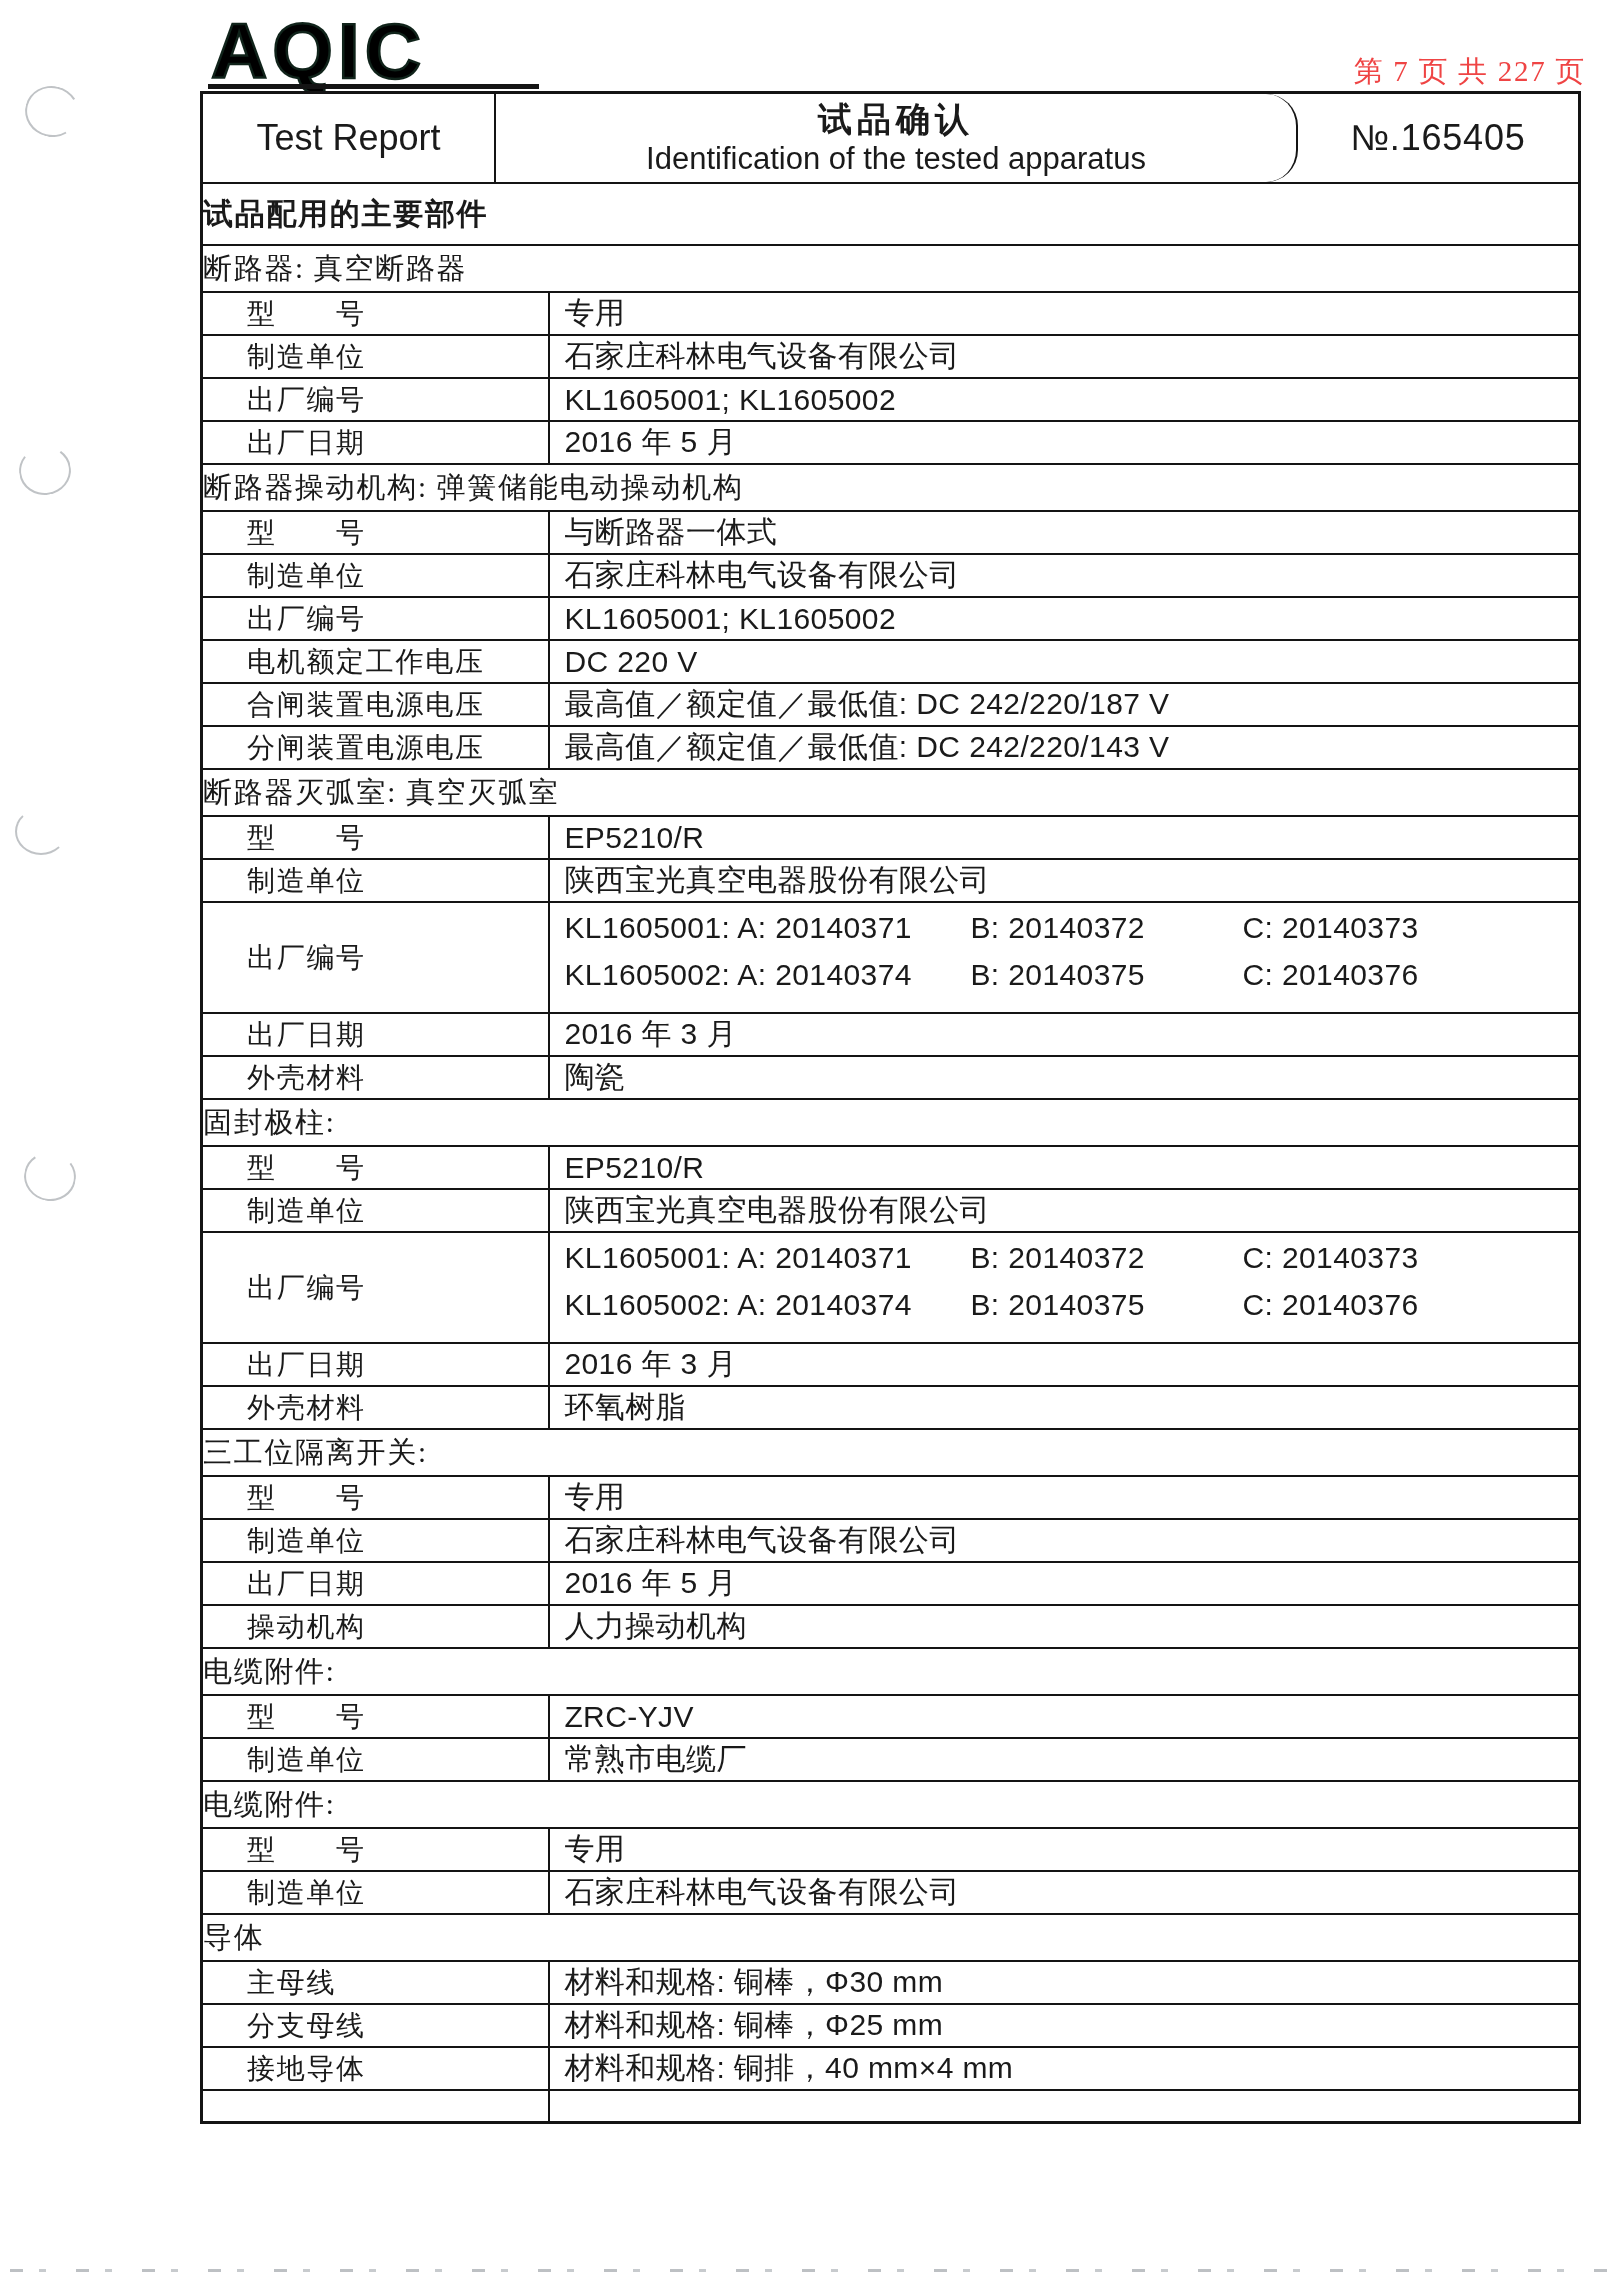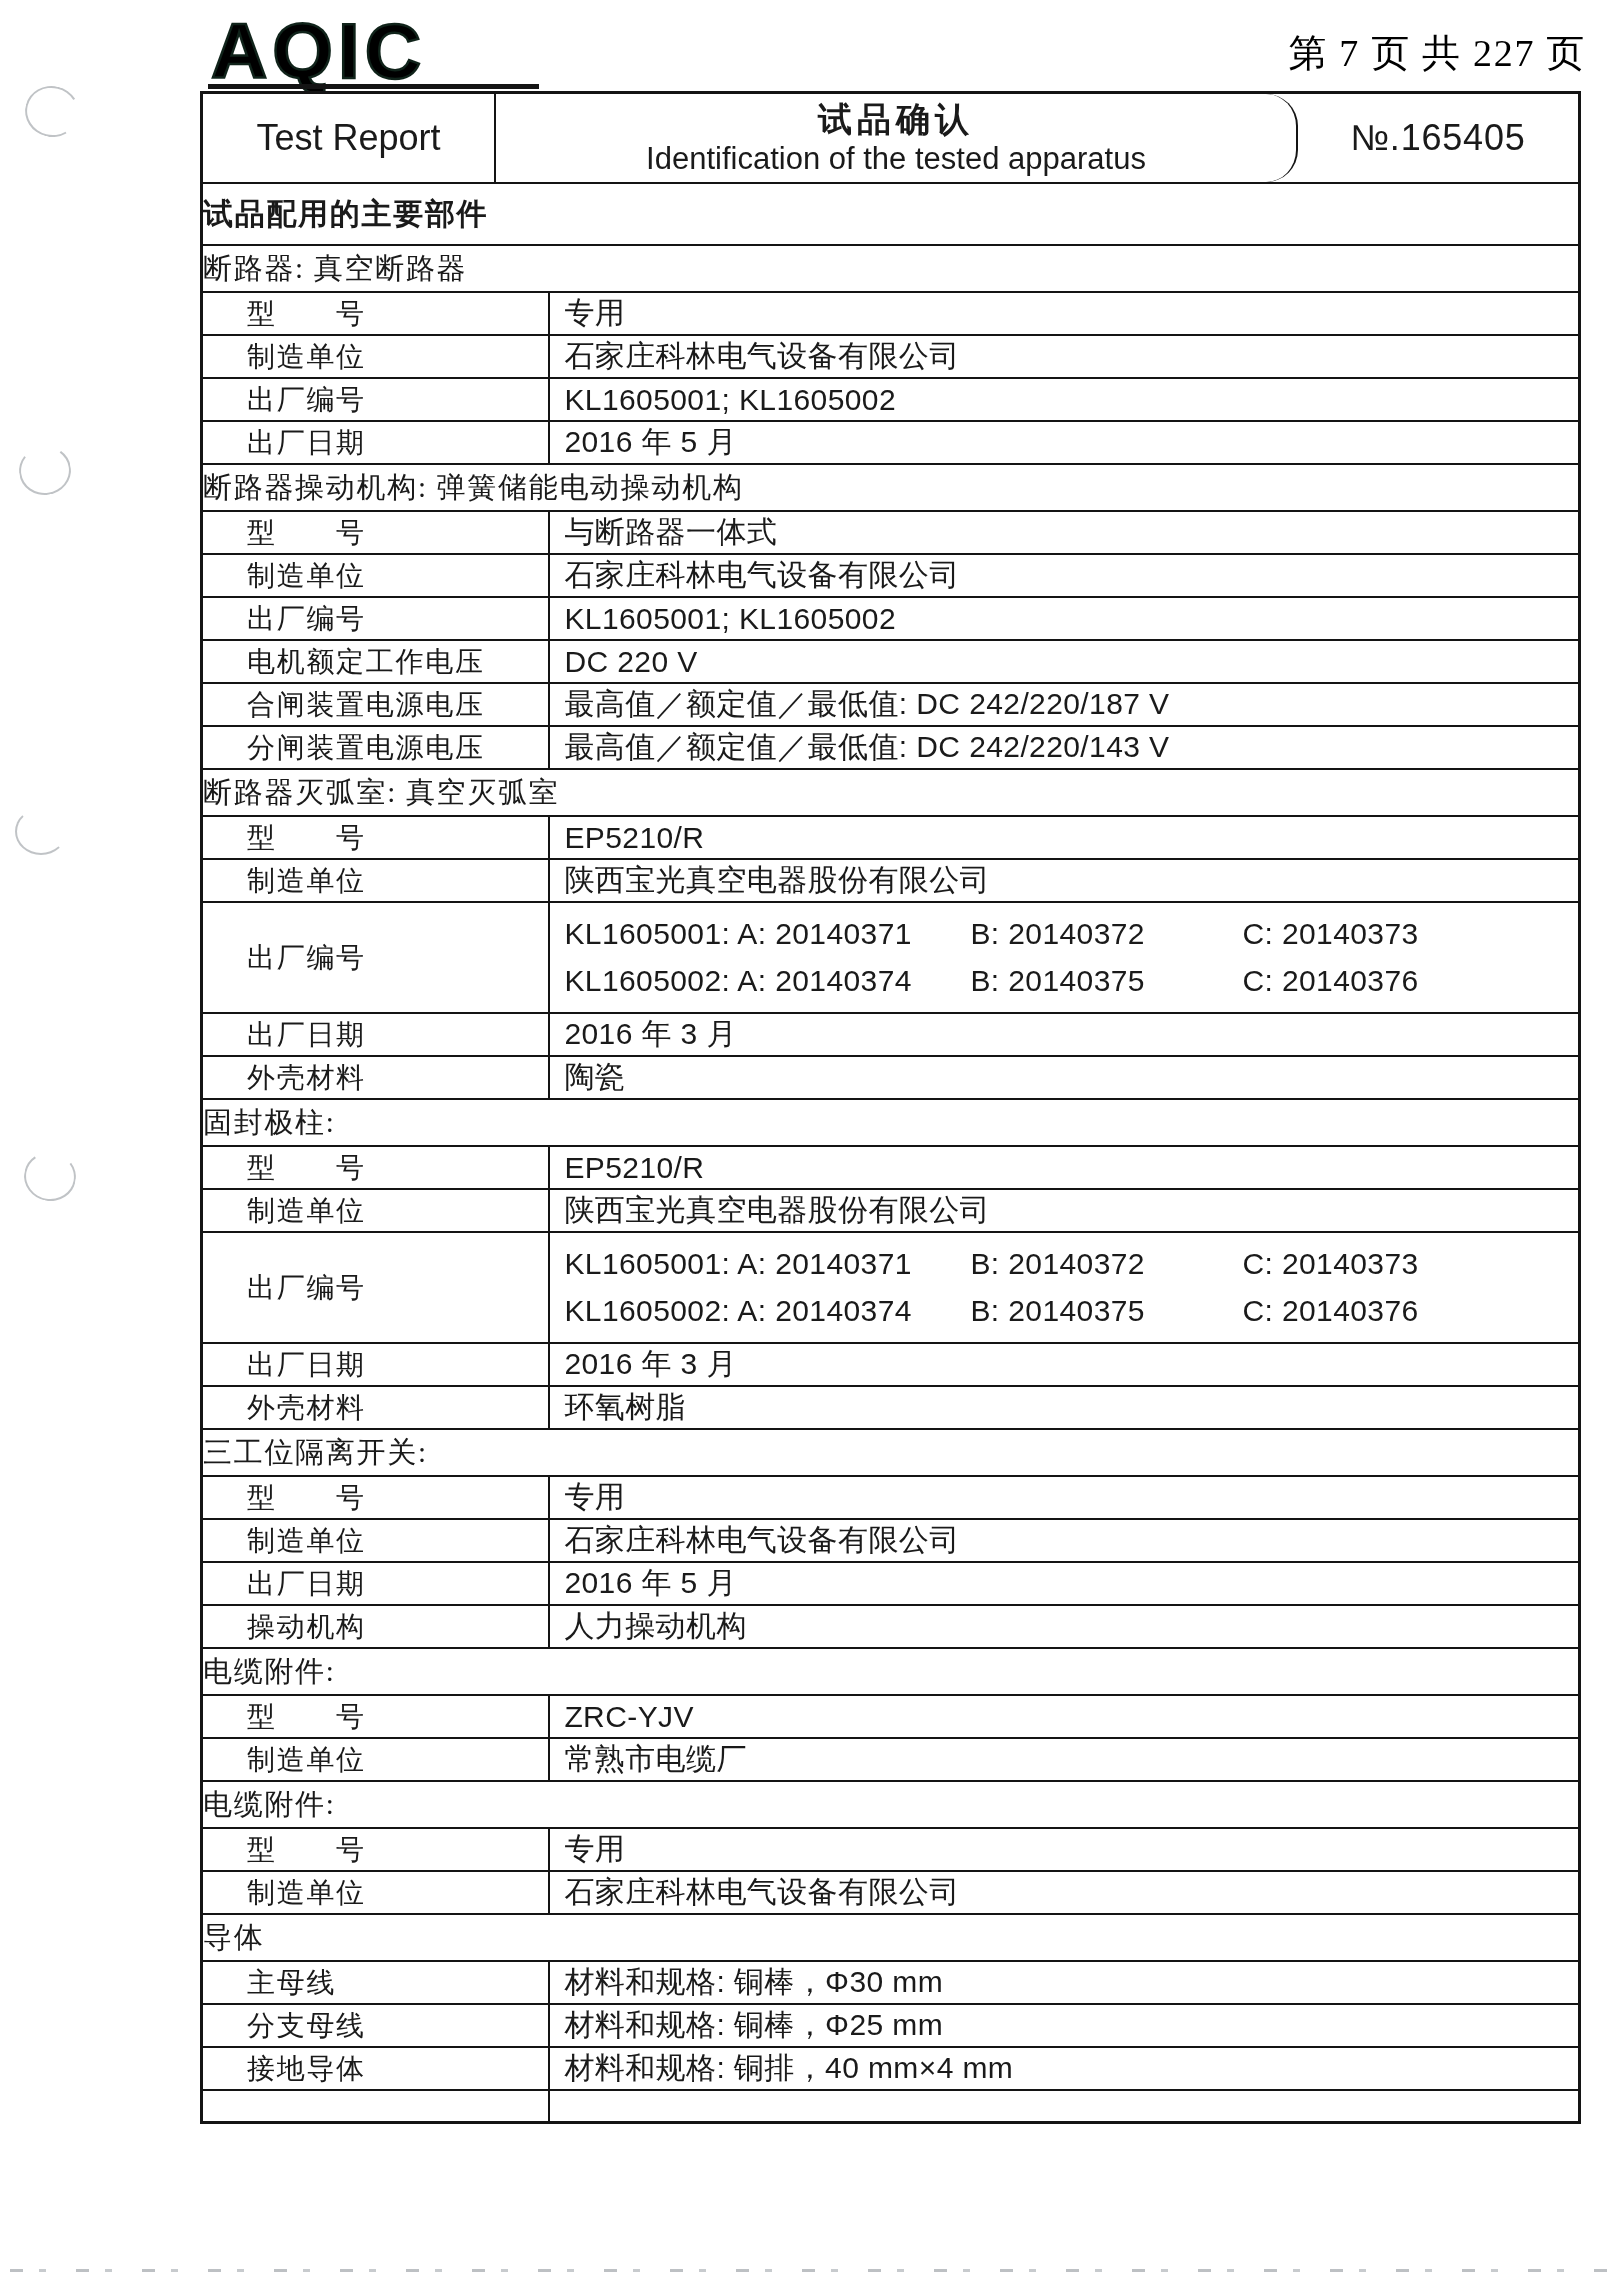--- a/index.html
+++ b/index.html
@@ -20,22 +20,22 @@
     color:#000000;
     -webkit-text-stroke:2.5px #10231a;
     line-height:1;
     text-align:right;
   }
   .logo-underline{
     position:absolute;left:208px;top:84px;width:331px;height:5px;
     background:#141414;
   }
   .page-indicator{
-    position:absolute;right:37px;top:28px;
-    font-size:38px;color:#000000;
+    position:absolute;right:37px;top:52px;
+    font-size:29px;color:#ef4444;
     font-family:"Liberation Serif", serif;
     letter-spacing:1.7px;
   }
 
   
   .hole{
     position:absolute;border-radius:50%;
     border:2.5px solid rgba(140,146,152,0.55);
     background:transparent;
   }
@@ -88,21 +88,21 @@
     width:347px;border-right:2.5px solid #141414;
     display:flex;align-items:center;padding-left:44px;
     font-size:28px;font-family:"Liberation Serif", serif;letter-spacing:1.7px;
     flex:0 0 auto;
   }
   .t-value{
     flex:1;display:flex;align-items:center;padding-left:14.4px;
     font-size:30px;letter-spacing:0.4px;
   }
   .t-row.field2 .t-value{flex-direction:column;justify-content:center;align-items:stretch;}
-  .serial-line{display:flex;flex-direction:row;height:47px;align-items:center;}
+  .serial-line{display:flex;flex-direction:row;height:47px;}
   .serial-line .s1{width:406px;}
   .serial-line .s2{width:272px;}
   .serial-line .s3{flex:1;}
 </style>
 </head>
 <body>
 
 <span class="hole h1"></span>
 <span class="hole h2"></span>
 <span class="hole h3"></span>

